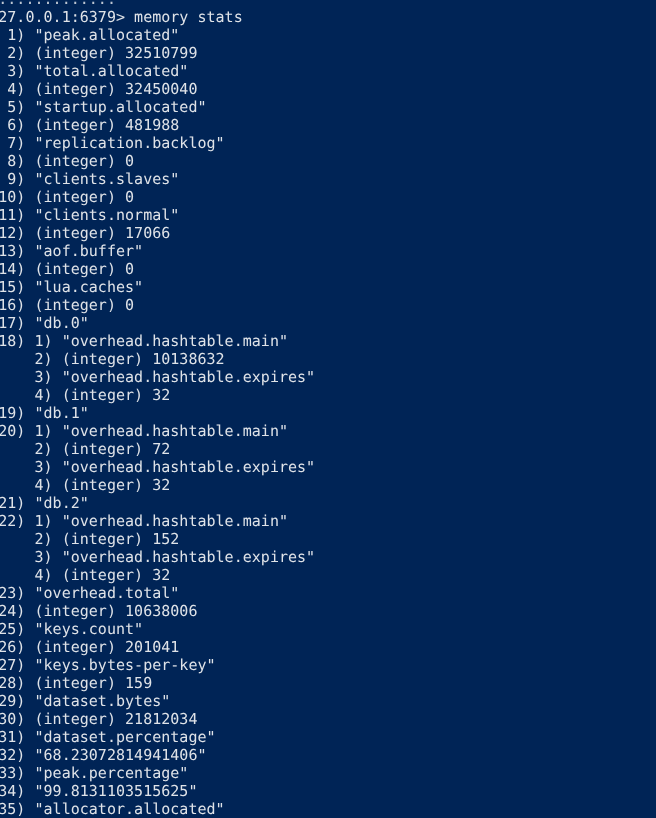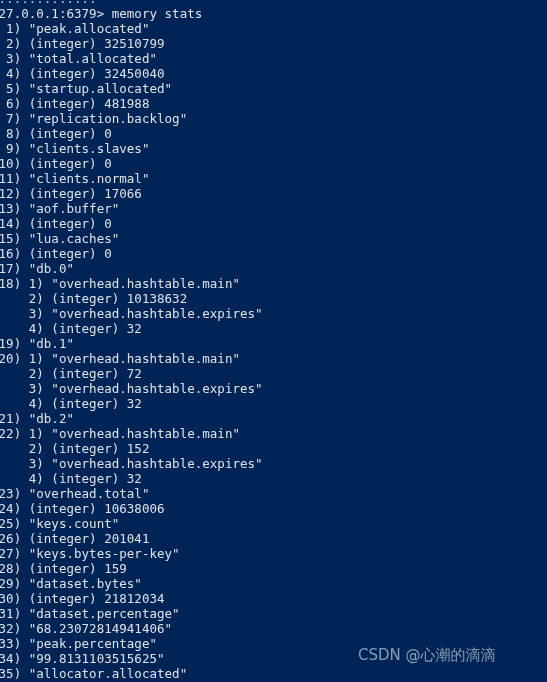--- a/index.html
+++ b/index.html
@@ -100,14 +100,13 @@
         <div class="line"> 31) "dataset.percentage"</div>
         <div class="line"> 32) "68.23072814941406"</div>
         <div class="line"> 33) "peak.percentage"</div>
         <div class="line"> 34) "99.8131103515625"</div>
         <div class="line"> 35) "allocator.allocated"</div>
         <div class="line"> 36) (integer) 32417193</div>
       </div>
 
   </div>
 
-  <div id="watermark">CSDN @心潮的滴滴</div>
 </div>
 
 </body></html>

